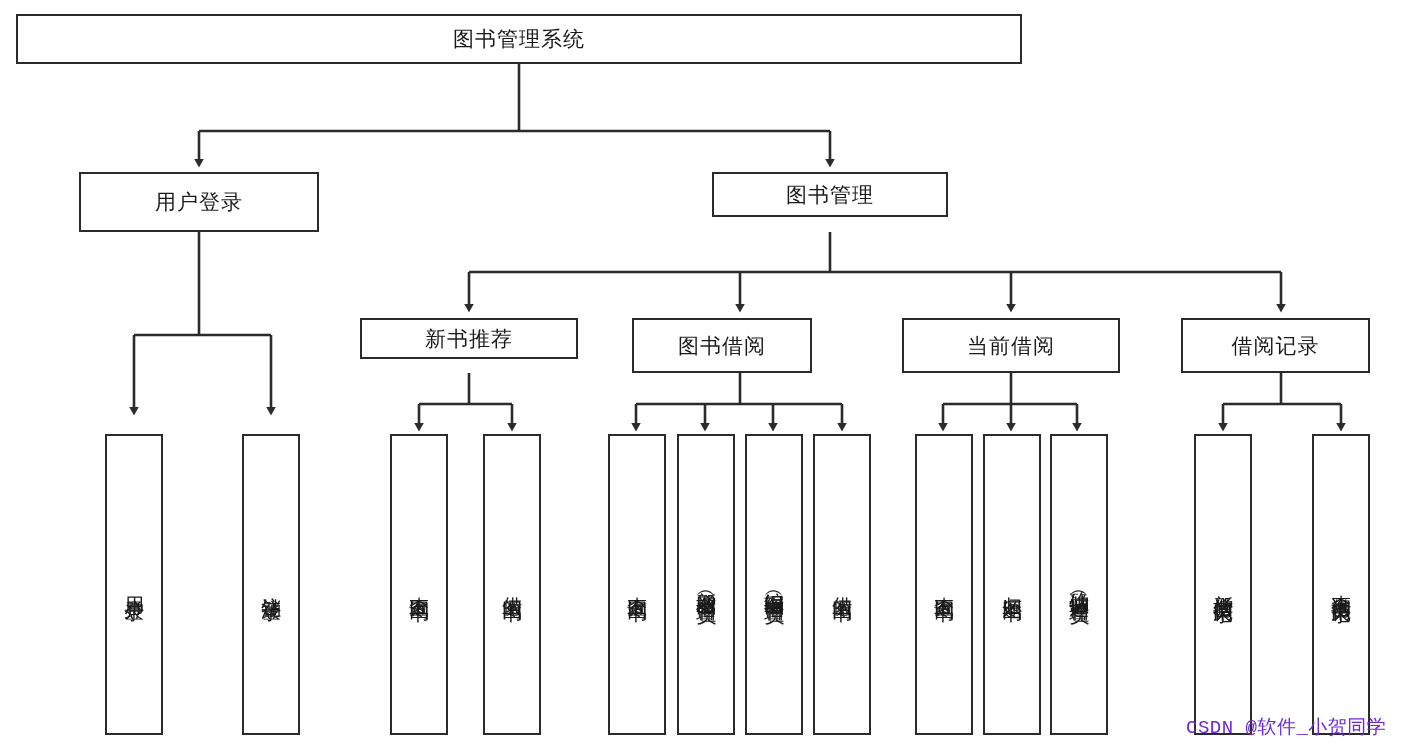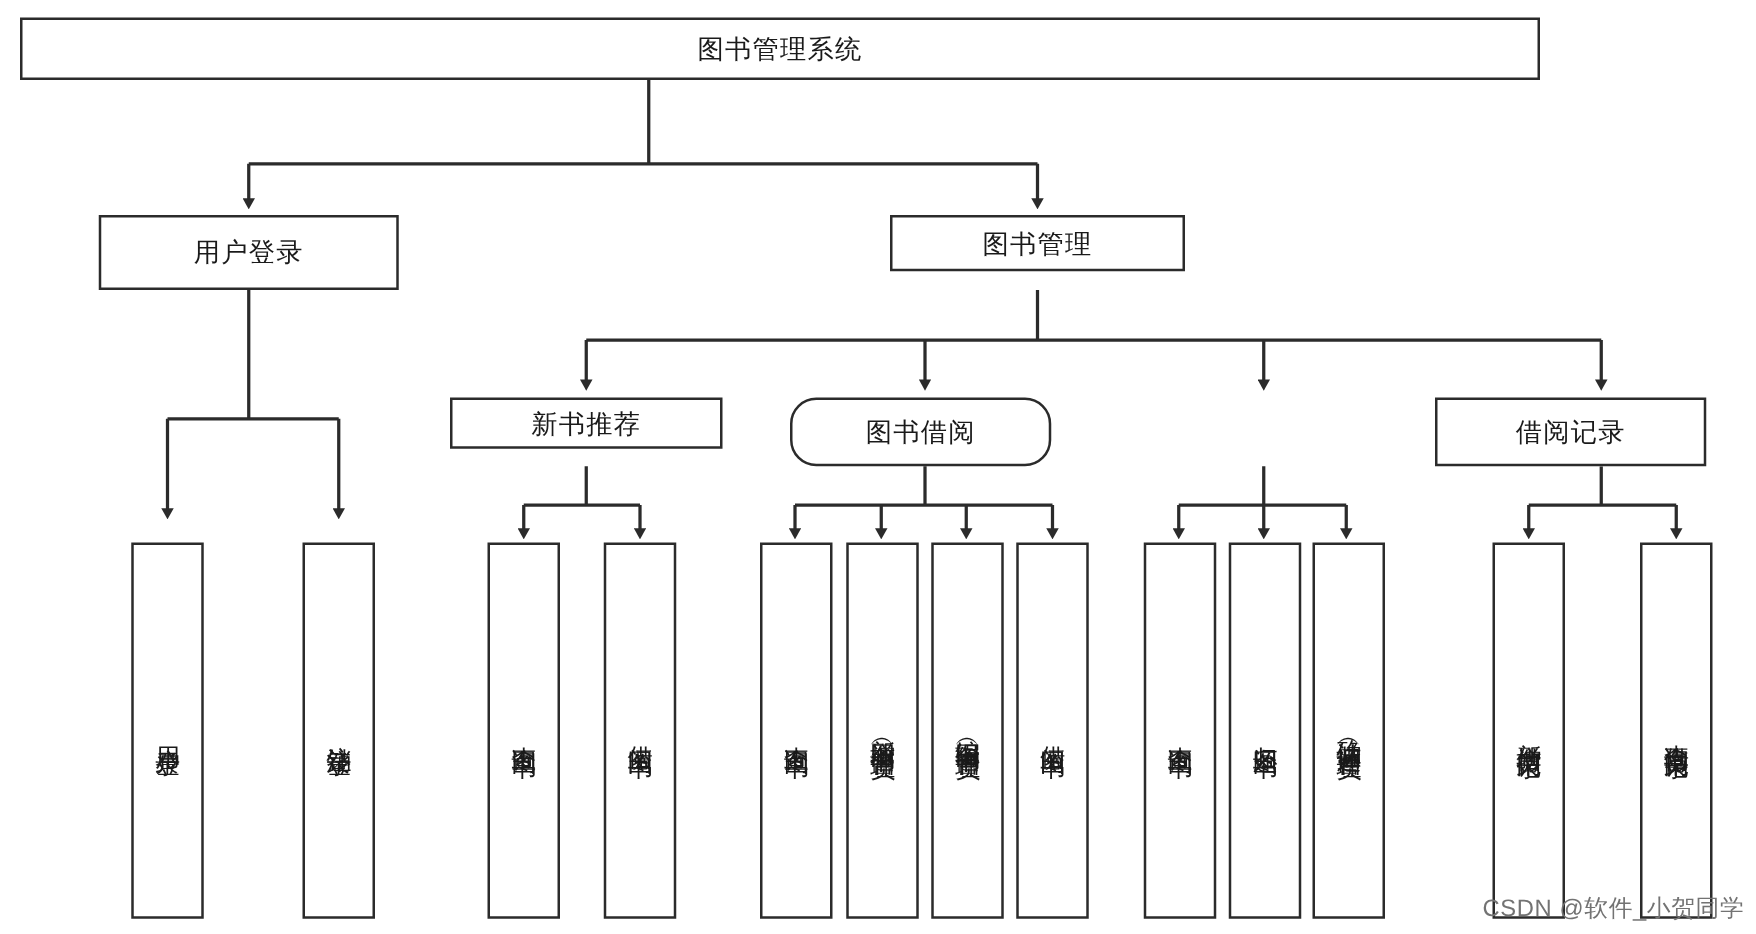--- a/index.html
+++ b/index.html
@@ -48,25 +48,25 @@
     text-align:center;
   }
   .htext{
     white-space:nowrap;
   }
   #watermark{
     position:absolute;
     left:1186px;
     top:714px;
     font-size:19px;
-    color:#737373;
+    color:#6d28d9;
     letter-spacing:0.5px;
     white-space:nowrap;
     z-index:5;
-    font-family:Liberation Sans, sans-serif;
+    font-family:Liberation Mono, monospace;
   }
 </style>
 </head>
 <body>
 
 <div id="stage">
 
   <svg id="wires" viewBox="0 0 1405 747" xmlns="http://www.w3.org/2000/svg">
     <defs>
       <marker id="arrow" markerWidth="9" markerHeight="10" refX="1.5" refY="5" orient="auto" markerUnits="userSpaceOnUse">
@@ -110,38 +110,41 @@
       <path d="M1011,404 L1011,424" marker-end="url(#arrow)"></path>
       <path d="M1077,404 L1077,424" marker-end="url(#arrow)"></path>
 
       <path d="M1281,373 L1281,404"></path>
       <path d="M1223,404 L1341,404"></path>
       <path d="M1223,404 L1223,424" marker-end="url(#arrow)"></path>
       <path d="M1341,404 L1341,424" marker-end="url(#arrow)"></path>
     </g>
   </svg>
 
-  <div class="node h" style="left:16px;top:14px;width:1216px;height:50px;">
+  <div class="node h" style="left:16px;top:14px;width:1006px;height:50px;">
     <span class="htext">图书管理系统</span>
   </div>
 
   <div class="node h" style="left:79px;top:172px;width:240px;height:60px;">
     <span class="htext">用户登录</span>
   </div>
   <div class="node h" style="left:712px;top:172px;width:236px;height:45px;">
     <span class="htext">图书管理</span>
   </div>
 
   <div class="node h" style="left:360px;top:318px;width:218px;height:41px;">
     <span class="htext">新书推荐</span>
   </div>
-  <div class="node h" style="left:632px;top:318px;width:209px;height:55px;border-radius:21px;">
+  <div class="node h" style="left:632px;top:318px;width:180px;height:55px;">
     <span class="htext">图书借阅</span>
   </div>
-  <div class="node h" style="left:1148px;top:318px;width:217px;height:55px;">
+  <div class="node h" style="left:902px;top:318px;width:218px;height:55px;">
+    <span class="htext">当前借阅</span>
+  </div>
+  <div class="node h" style="left:1181px;top:318px;width:189px;height:55px;">
     <span class="htext">借阅记录</span>
   </div>
 
   <div class="node v" style="left:105px;top:434px;width:58px;height:301px;">
     <span class="vtext">用户登录</span>
   </div>
   <div class="node v" style="left:242px;top:434px;width:58px;height:301px;">
     <span class="vtext">注销登录</span>
   </div>
 

